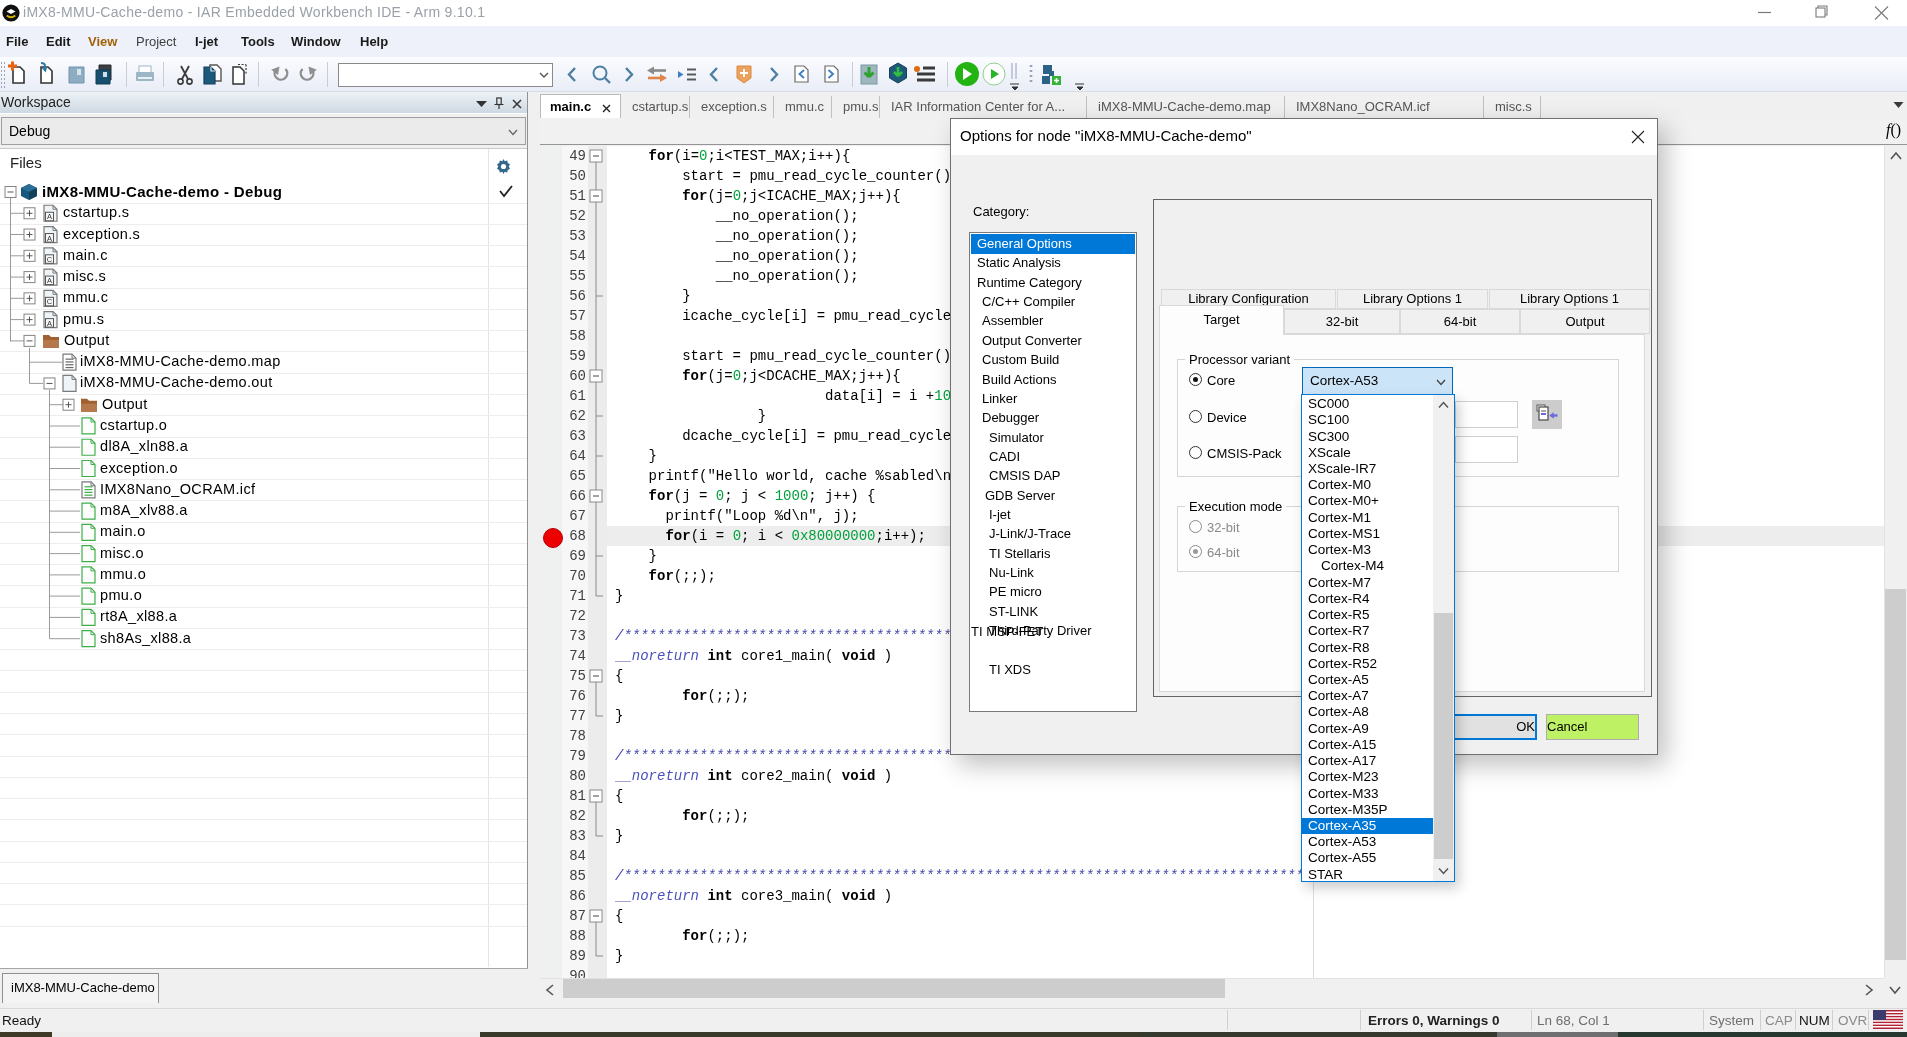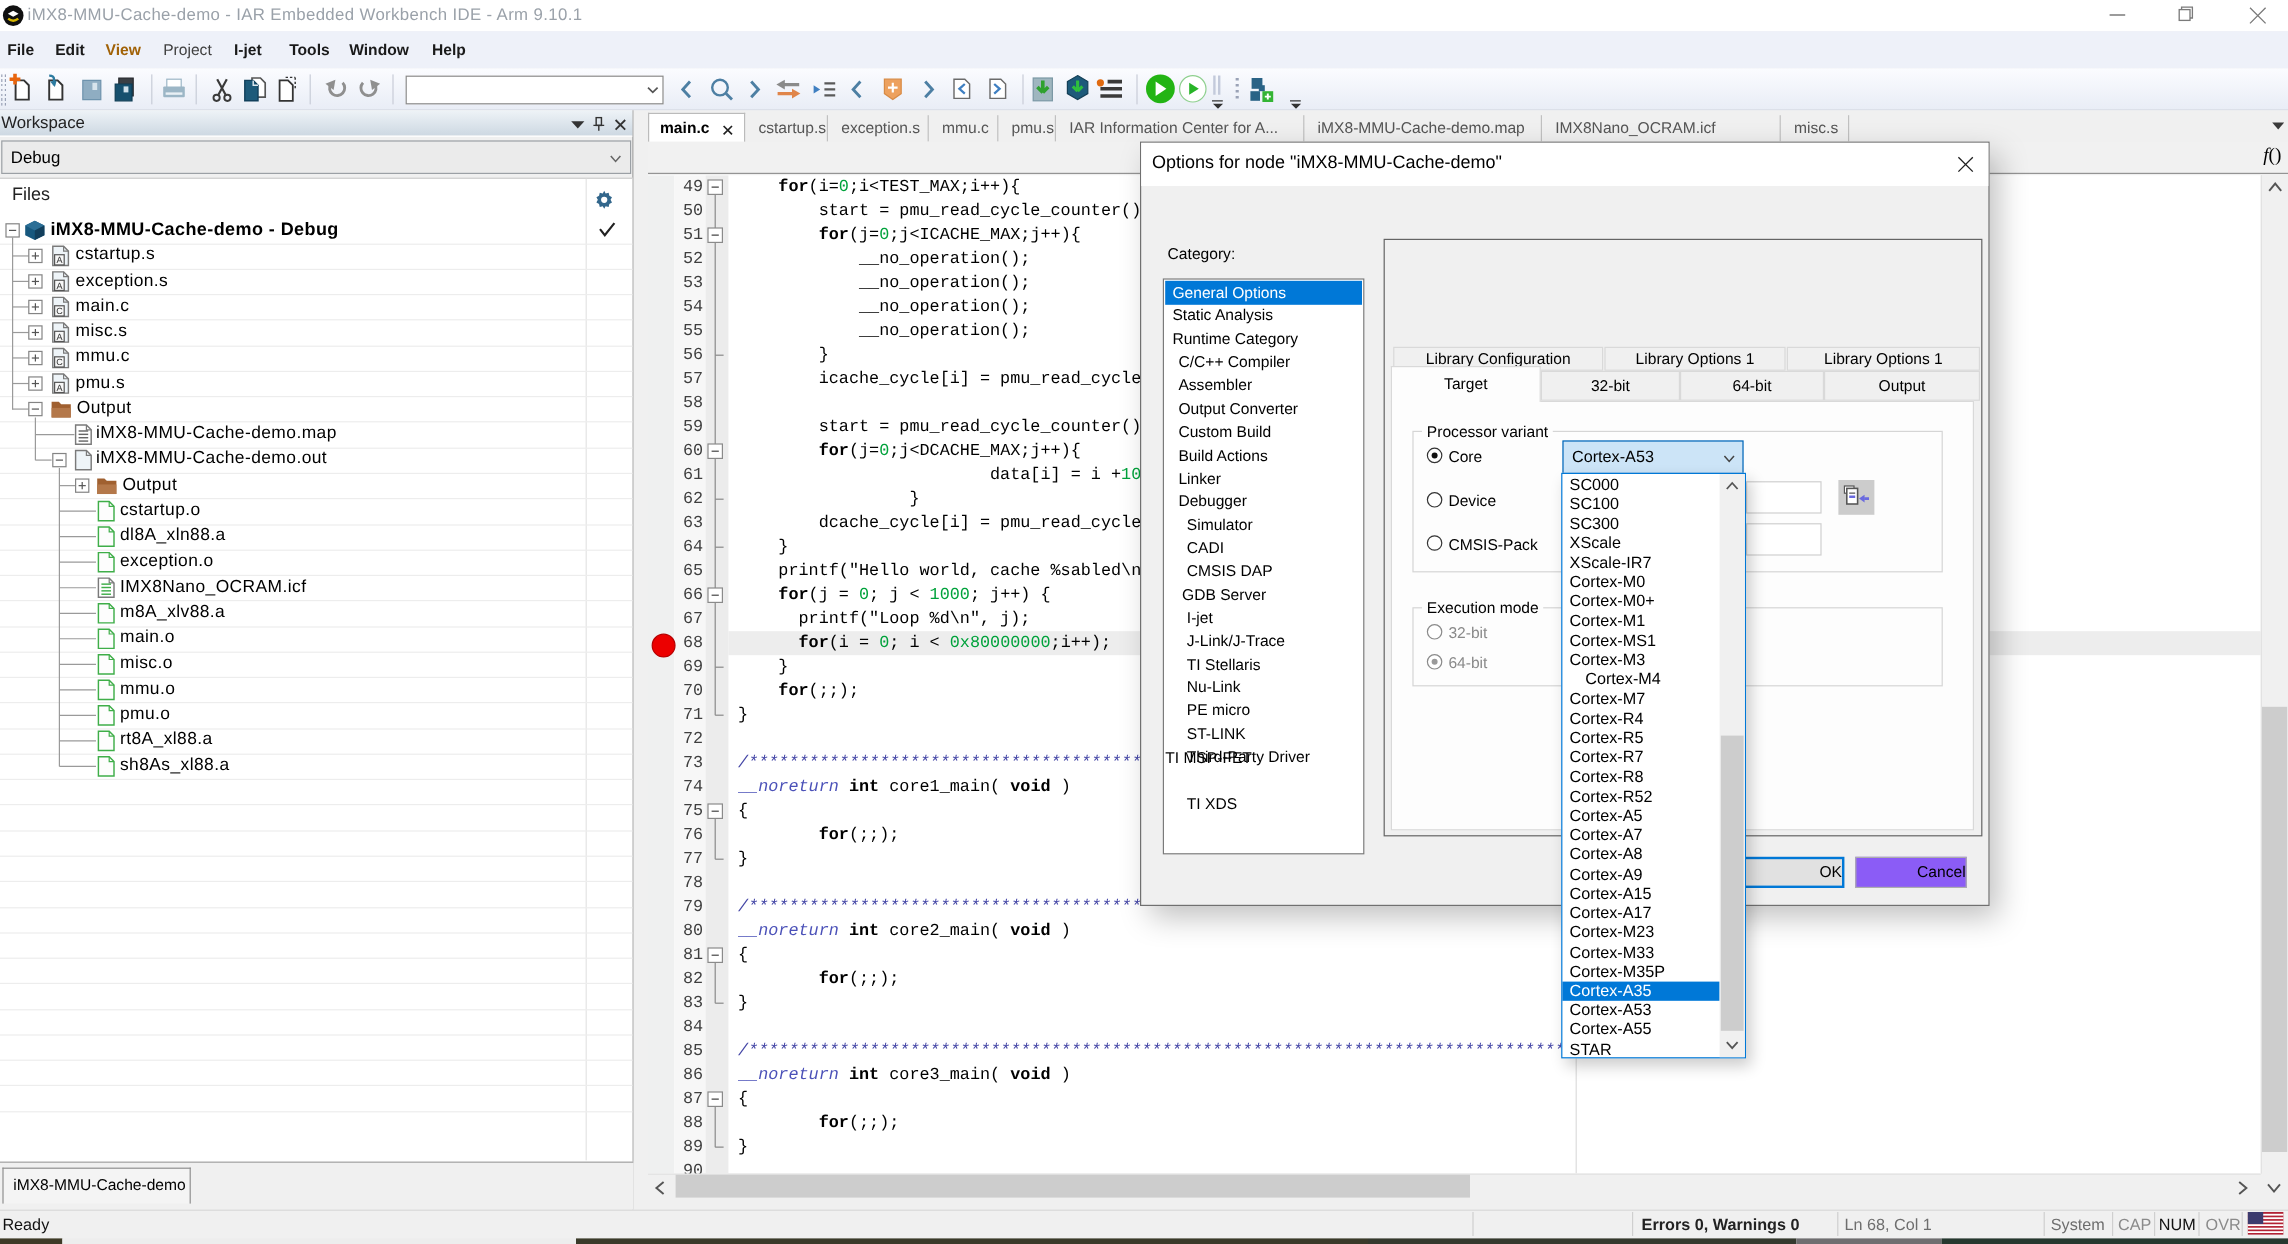--- a/index.html
+++ b/index.html
@@ -604,21 +604,21 @@
     </div>
     <div class="a" style="left:226px;top:387px;width:442px;height:66px;border:1px solid #d5d5d5"></div>
     <div class="a" style="left:234px;top:380px;background:#fdfdfd;padding:0 4px;font-size:13px">Execution mode</div>
     <div class="a" style="left:238px;top:401px;width:13px;height:13px;border-radius:50%;background:#fff;border:1px solid #8a8a8a"></div>
     <div class="a" style="left:256px;top:401px;font-size:13px;color:#8a8a8a">32-bit</div>
     <div class="a" style="left:238px;top:426px;width:13px;height:13px;border-radius:50%;background:#fff;border:1px solid #8a8a8a">
       <div class="a" style="left:3px;top:3px;width:5px;height:5px;border-radius:50%;background:#9a9a9a"></div>
     </div>
     <div class="a" style="left:256px;top:426px;font-size:13px;color:#8a8a8a">64-bit</div>
     <div class="a" style="left:498px;top:595px;width:88px;height:26px;background:#e1e1e1;border:2px solid #0078d7;text-align:right;line-height:22px;font-size:13px">OK</div>
-    <div class="a" style="left:595px;top:595px;width:93px;height:26px;background:#8b5cf6;border:1px solid #adadad;text-align:right;line-height:24px;font-size:13px">Cancel</div>
+    <div class="a" style="left:595px;top:595px;width:93px;height:26px;background:#bef264;border:1px solid #adadad;text-align:left;line-height:24px;font-size:13px">Cancel</div>
   </div>
 <div class="a" style="left:1301px;top:394px;width:154px;height:488px;background:#fff;border:1px solid #0078d7;box-shadow:4px 6px 12px rgba(0,0,0,0.2)">
     <div class="a" style="left:0;top:1.0px;width:131px;height:16.3px;padding-left:6px;line-height:16.3px;font-size:13.5px;white-space:nowrap">SC000</div>
     <div class="a" style="left:0;top:17.2px;width:131px;height:16.3px;padding-left:6px;line-height:16.3px;font-size:13.5px;white-space:nowrap">SC100</div>
     <div class="a" style="left:0;top:33.5px;width:131px;height:16.3px;padding-left:6px;line-height:16.3px;font-size:13.5px;white-space:nowrap">SC300</div>
     <div class="a" style="left:0;top:49.7px;width:131px;height:16.3px;padding-left:6px;line-height:16.3px;font-size:13.5px;white-space:nowrap">XScale</div>
     <div class="a" style="left:0;top:65.9px;width:131px;height:16.3px;padding-left:6px;line-height:16.3px;font-size:13.5px;white-space:nowrap">XScale-IR7</div>
     <div class="a" style="left:0;top:82.2px;width:131px;height:16.3px;padding-left:6px;line-height:16.3px;font-size:13.5px;white-space:nowrap">Cortex-M0</div>
     <div class="a" style="left:0;top:98.4px;width:131px;height:16.3px;padding-left:6px;line-height:16.3px;font-size:13.5px;white-space:nowrap">Cortex-M0+</div>
     <div class="a" style="left:0;top:114.6px;width:131px;height:16.3px;padding-left:6px;line-height:16.3px;font-size:13.5px;white-space:nowrap">Cortex-M1</div>

